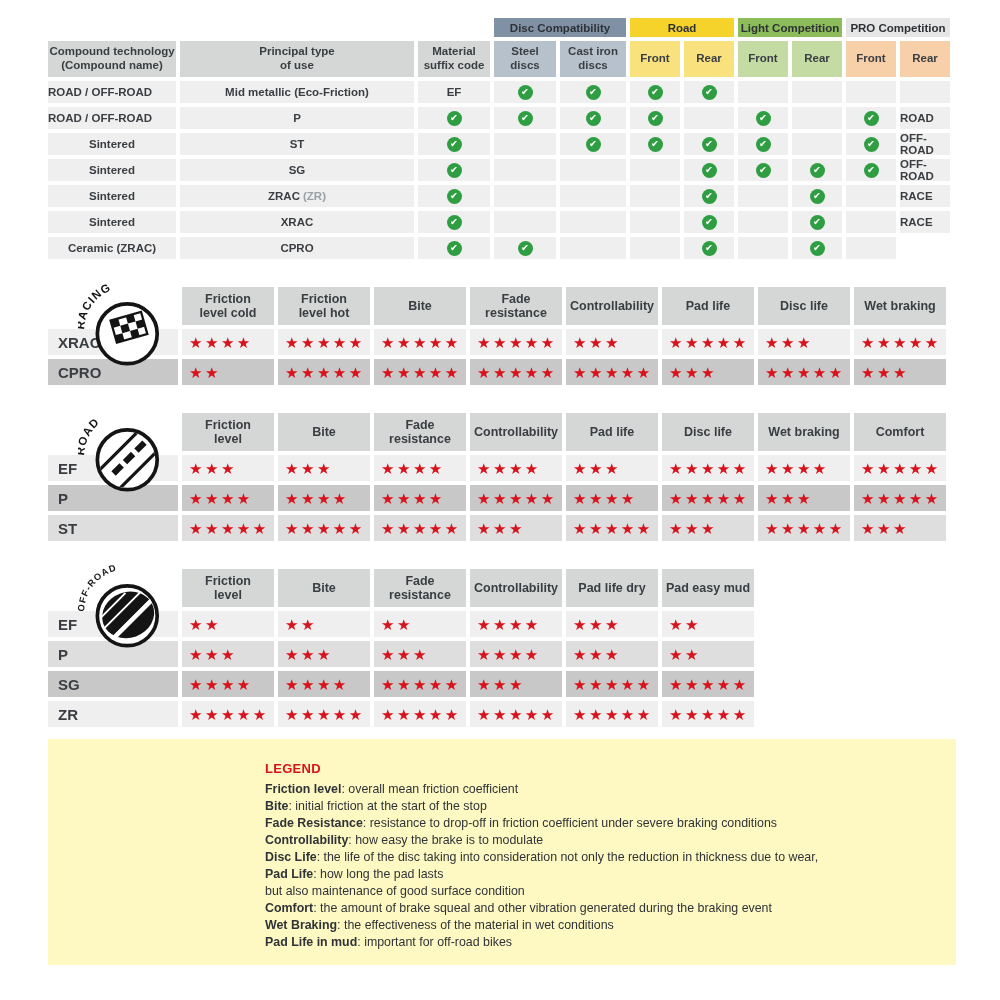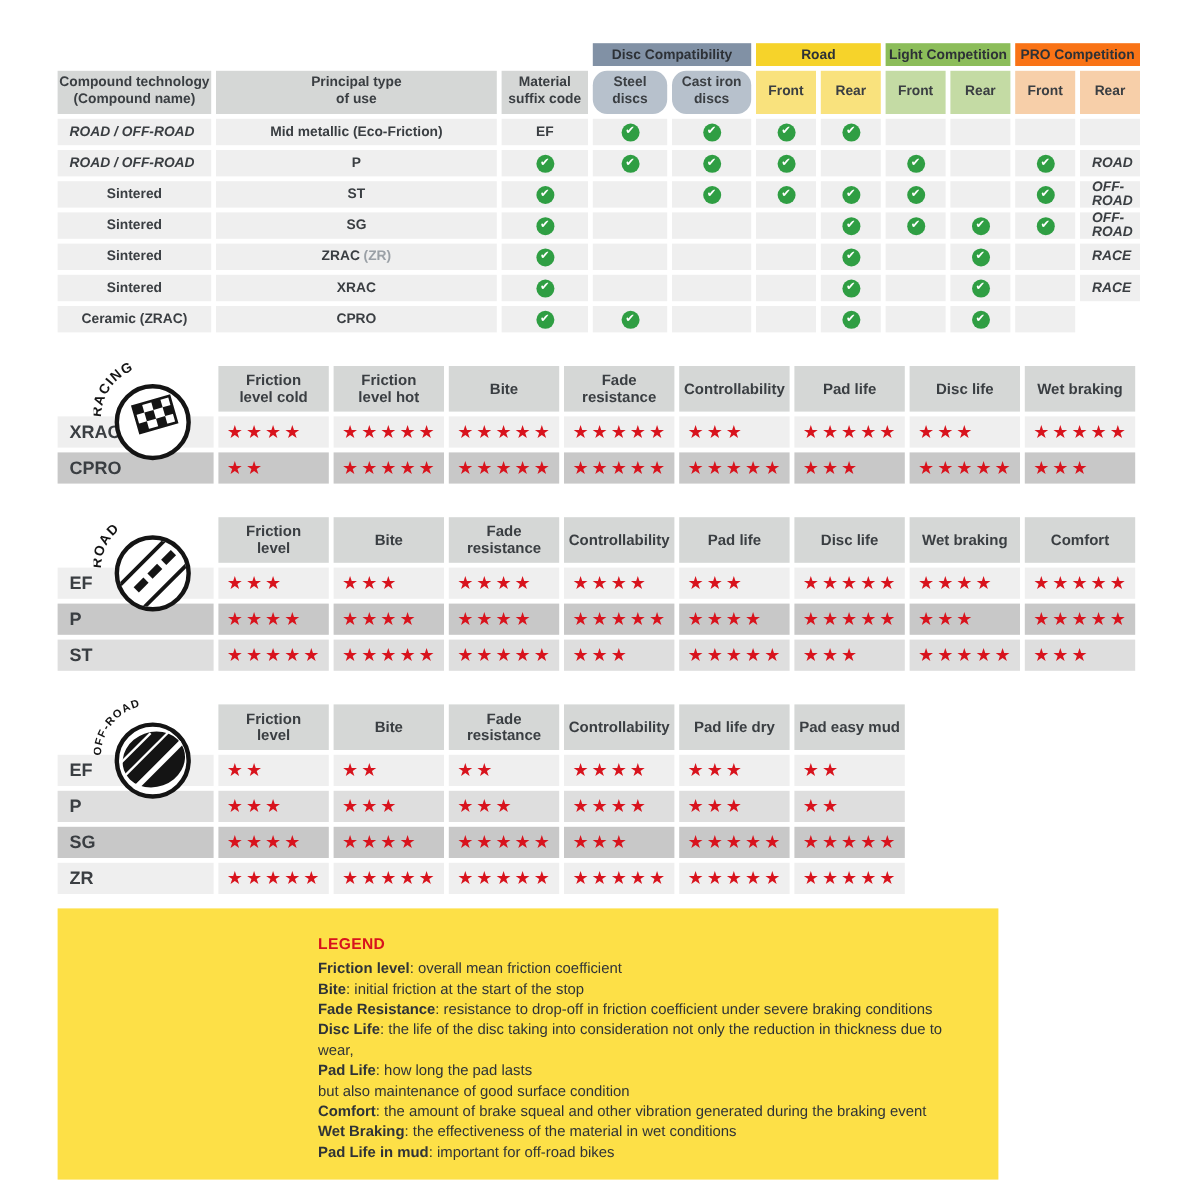--- a/index.html
+++ b/index.html
@@ -3,48 +3,48 @@
 <meta charset="utf-8">
 <style>
   * { margin:0; padding:0; box-sizing:border-box; }
   html,body { width:1000px; height:1000px; }
   body {
     background:#ffffff;
     font-family:"Liberation Sans","DejaVu Sans",sans-serif;
     color:#3a3e42;
     overflow:hidden;
   }
-  .page { padding:18px 50px 0 48px;margin-top:18px; }
+  .page { padding:18px 50px 0 48px; }
 
   
   .compat {
     display:grid;
     width:902px;
     grid-template-columns:128px 234px 72px 62px 66px repeat(6,1fr);
     grid-template-rows:19px 36px repeat(7,22px);
     gap:4px;
   }
   .gh { display:flex; align-items:center; justify-content:center;
         font-weight:bold; font-size:11.5px; color:#2d3136; }
   .gh-spacer { grid-column:1/4; background:transparent; }
   .gh-disc  { grid-column:4/6;  background:#8191a5; }
   .gh-road  { grid-column:6/8;  background:#f6d32a; }
   .gh-light { grid-column:8/10; background:#8cbd5a; }
-  .gh-pro   { grid-column:10/12;background:#f97316; }
+  .gh-pro   { grid-column:10/12;background:#e5e5e5; }
   .col-head {
     background:#d5d7d6; display:flex; align-items:center; justify-content:center;
     text-align:center; font-weight:bold; font-size:11.5px;
     white-space:pre-line; line-height:1.2;
   }
-  .col-head.c3,.col-head.c4 { background:#b7c1cc;border-radius:12px; }
+  .col-head.c3,.col-head.c4 { background:#b7c1cc; }
   .col-head.c5,.col-head.c6 { background:#f9e27d; }
   .col-head.c7,.col-head.c8 { background:#c4dba4; }
   .col-head.c9,.col-head.c10{ background:#f7cfa9; }
   .cell { background:#efefef; display:flex; align-items:center; font-weight:bold; font-size:11.5px; }
-  .cell.use { padding-left:10px;font-style:italic; }
+  .cell.use { padding-left:0; }
   .cell.center { justify-content:center; text-align:center; }
   .suffix-note { color:#9aa0a6; margin-left:3px; }
   .check {
     width:15px; height:15px; border-radius:50%;
     background:#2f9e43; color:#ffffff;
     display:flex; align-items:center; justify-content:center;
     font-size:9.5px; font-weight:bold; line-height:1;
   }
 
   
@@ -63,21 +63,21 @@
     white-space:pre-line; line-height:1.15;
   }
   .rg-label { display:flex; align-items:center; padding-left:10px; font-weight:bold; font-size:15px; }
   .rg-cell  { display:flex; align-items:center; padding-left:7px; }
   .stars { color:#d8131d; font-size:15px; letter-spacing:2.5px; line-height:1; white-space:nowrap; }
   .shade-light  { background:#efefef; }
   .shade-medium { background:#dedede; }
   .shade-dark   { background:#c8c8c8; }
 
   
-  .legend { margin-top:12px; background:#fde047; width:784px; padding:22px 30px 14px 217px; }
+  .legend { margin-top:12px; background:#fef9c3; width:908px; padding:22px 30px 14px 217px; }
   .legend-title { color:#d8131d; font-weight:bold; font-size:13px; margin-bottom:5px; letter-spacing:0.3px; }
   .legend-item { font-size:12.4px; line-height:17px; color:#2f3337; }
   .legend-item b { font-weight:bold; }
 </style>
 </head>
 <body>
 
 <div class="page">
   <div class="compat">
       <div class="gh gh-spacer"></div>
@@ -560,20 +560,21 @@
           </div>
         </div>
       </section>
     </div>
   <div class="legend">
     <div class="legend-title">LEGEND</div>
     <div>
         <div class="legend-item"><b>Friction level</b><span>: overall mean friction coefficient</span></div>
         <div class="legend-item"><b>Bite</b><span>: initial friction at the start of the stop</span></div>
         <div class="legend-item"><b>Fade Resistance</b><span>: resistance to drop-off in friction coefficient under severe braking conditions</span></div>
+        <div class="legend-item"><b>Controllability</b><span>: how easy the brake is to modulate</span></div>
         <div class="legend-item"><b>Disc Life</b><span>: the life of the disc taking into consideration not only the reduction in thickness due to wear,</span></div>
         <div class="legend-item"><b>Pad Life</b><span>: how long the pad lasts</span></div>
         <div class="legend-item"><span>but also maintenance of good surface condition</span></div>
         <div class="legend-item"><b>Comfort</b><span>: the amount of brake squeal and other vibration generated during the braking event</span></div>
         <div class="legend-item"><b>Wet Braking</b><span>: the effectiveness of the material in wet conditions</span></div>
         <div class="legend-item"><b>Pad Life in mud</b><span>: important for off-road bikes</span></div>
       </div>
   </div>
 </div>
 

